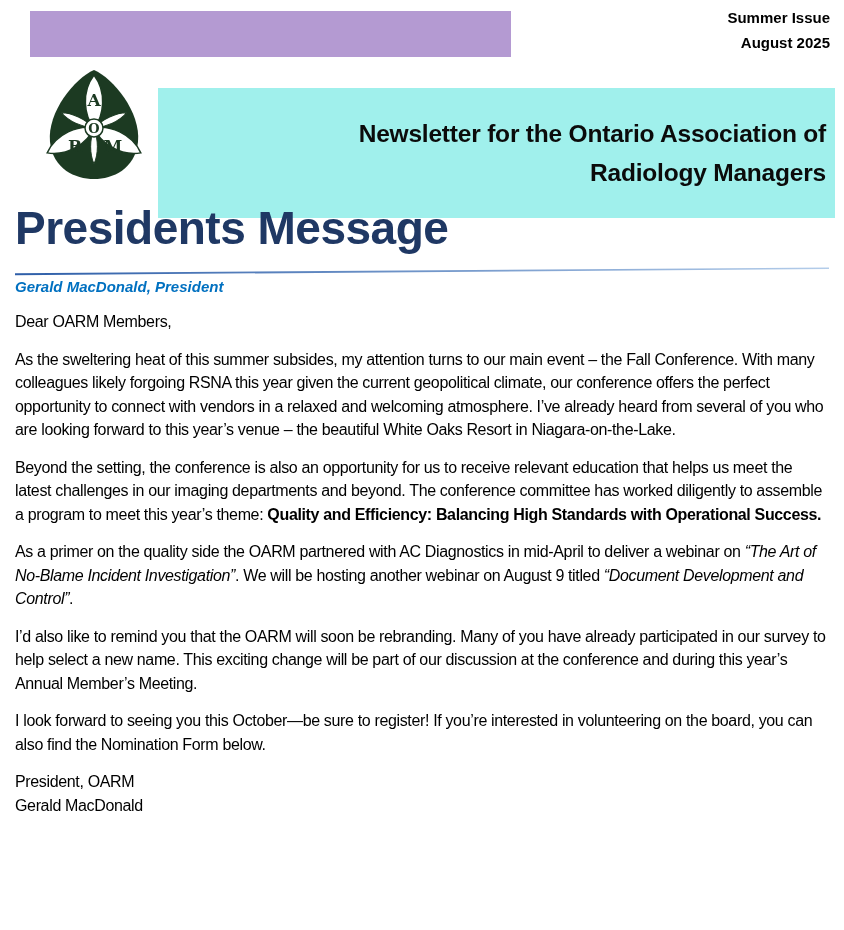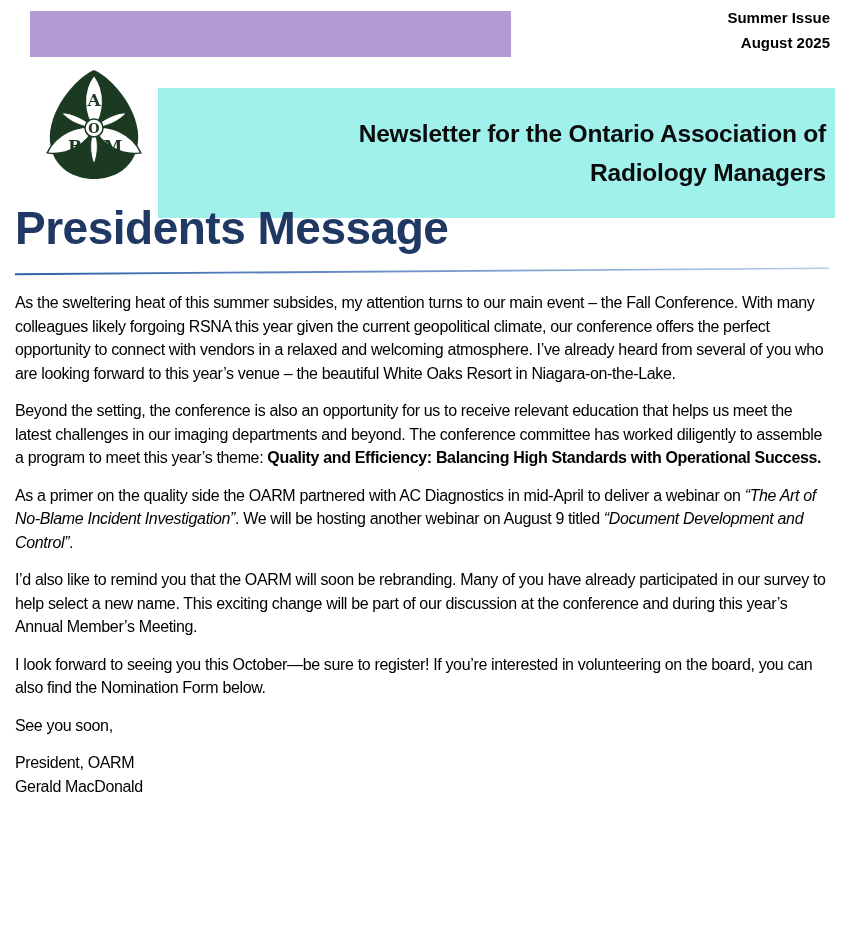--- a/index.html
+++ b/index.html
@@ -138,34 +138,35 @@
     <svg class="title-rule" viewBox="0 0 820 9" preserveAspectRatio="none" aria-hidden="true">
       <defs>
         <linearGradient id="ruleGrad" x1="0" y1="0" x2="1" y2="0">
           <stop offset="0" stop-color="var(--rule-dark)"></stop>
           <stop offset="1" stop-color="var(--rule-light)"></stop>
         </linearGradient>
       </defs>
       <polygon points="0,6.2 820,0.6 820,2 0,8.2" fill="url(#ruleGrad)"></polygon>
     </svg>
 
+    <div class="byline">Gerald MacDonald, President</div>
 
     <div class="body-text">
+      <p>Dear OARM Members,</p>
 
       <p>As the sweltering heat of this summer subsides, my attention turns to our main event – the Fall Conference. With many colleagues likely forgoing RSNA this year given the current geopolitical climate, our conference offers the perfect opportunity to connect with vendors in a relaxed and welcoming atmosphere. I’ve already heard from several of you who are looking forward to this year’s venue – the beautiful White Oaks Resort in Niagara-on-the-Lake.</p>
 
       <p><span>Beyond the setting, the conference is also an opportunity for us to receive relevant education that helps us meet the latest challenges in our imaging departments and beyond. The conference committee has worked diligently to assemble a program to meet this year’s theme: </span><span class="seg-bold-italic">Quality and Efficiency: Balancing High Standards with Operational Success.</span></p>
 
       <p><span>As a primer on the quality side the OARM partnered with AC Diagnostics in mid-April to deliver a webinar on </span><span class="seg-italic">“The Art of No-Blame Incident Investigation”</span><span>. We will be hosting another webinar on August 9 titled </span><span class="seg-italic">“Document Development and Control”</span><span>.</span></p>
 
       <p>I’d also like to remind you that the OARM will soon be rebranding. Many of you have already participated in our survey to help select a new name. This exciting change will be part of our discussion at the conference and during this year’s Annual Member’s Meeting.</p>
 
       <p>I look forward to seeing you this October—be sure to register! If you’re interested in volunteering on the board, you can also find the Nomination Form below.</p>
 
-      <p>See you soon,</p>
 
       <div>
         <div class="sig-line">President, OARM</div>
         <div class="sig-line">Gerald MacDonald</div>
       </div>
     </div>
   </div>
 
 </div>
 

